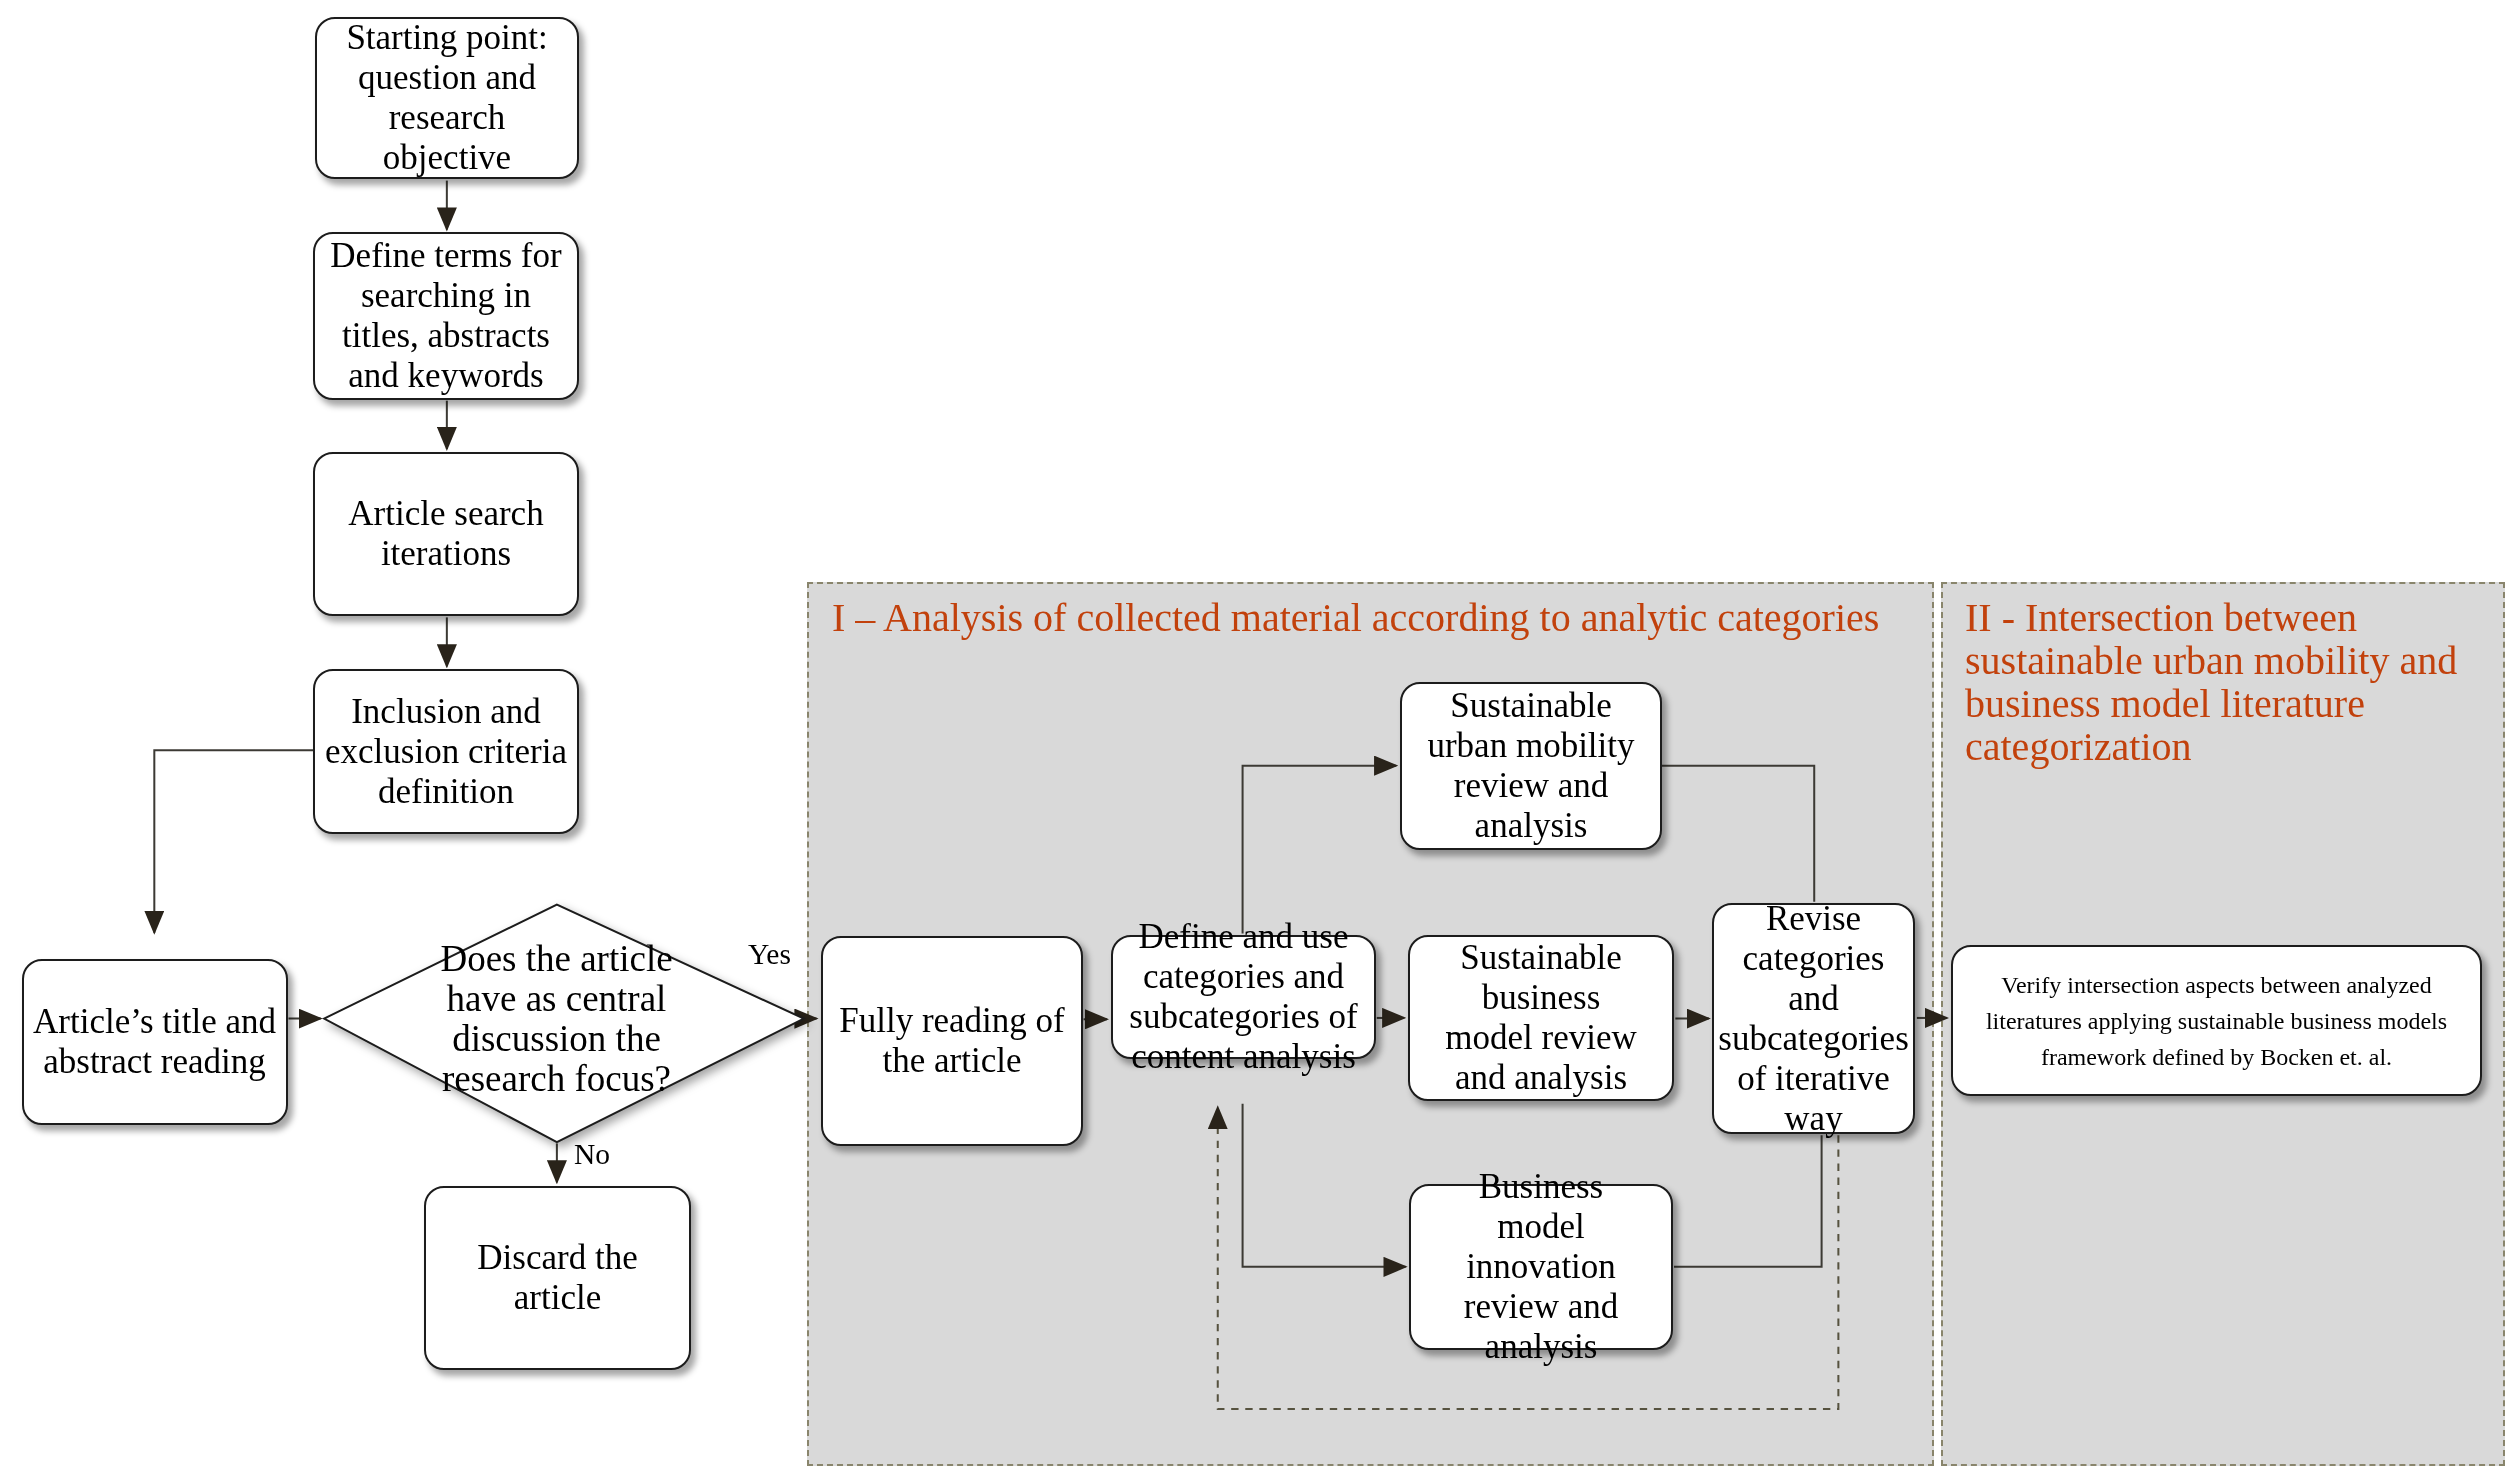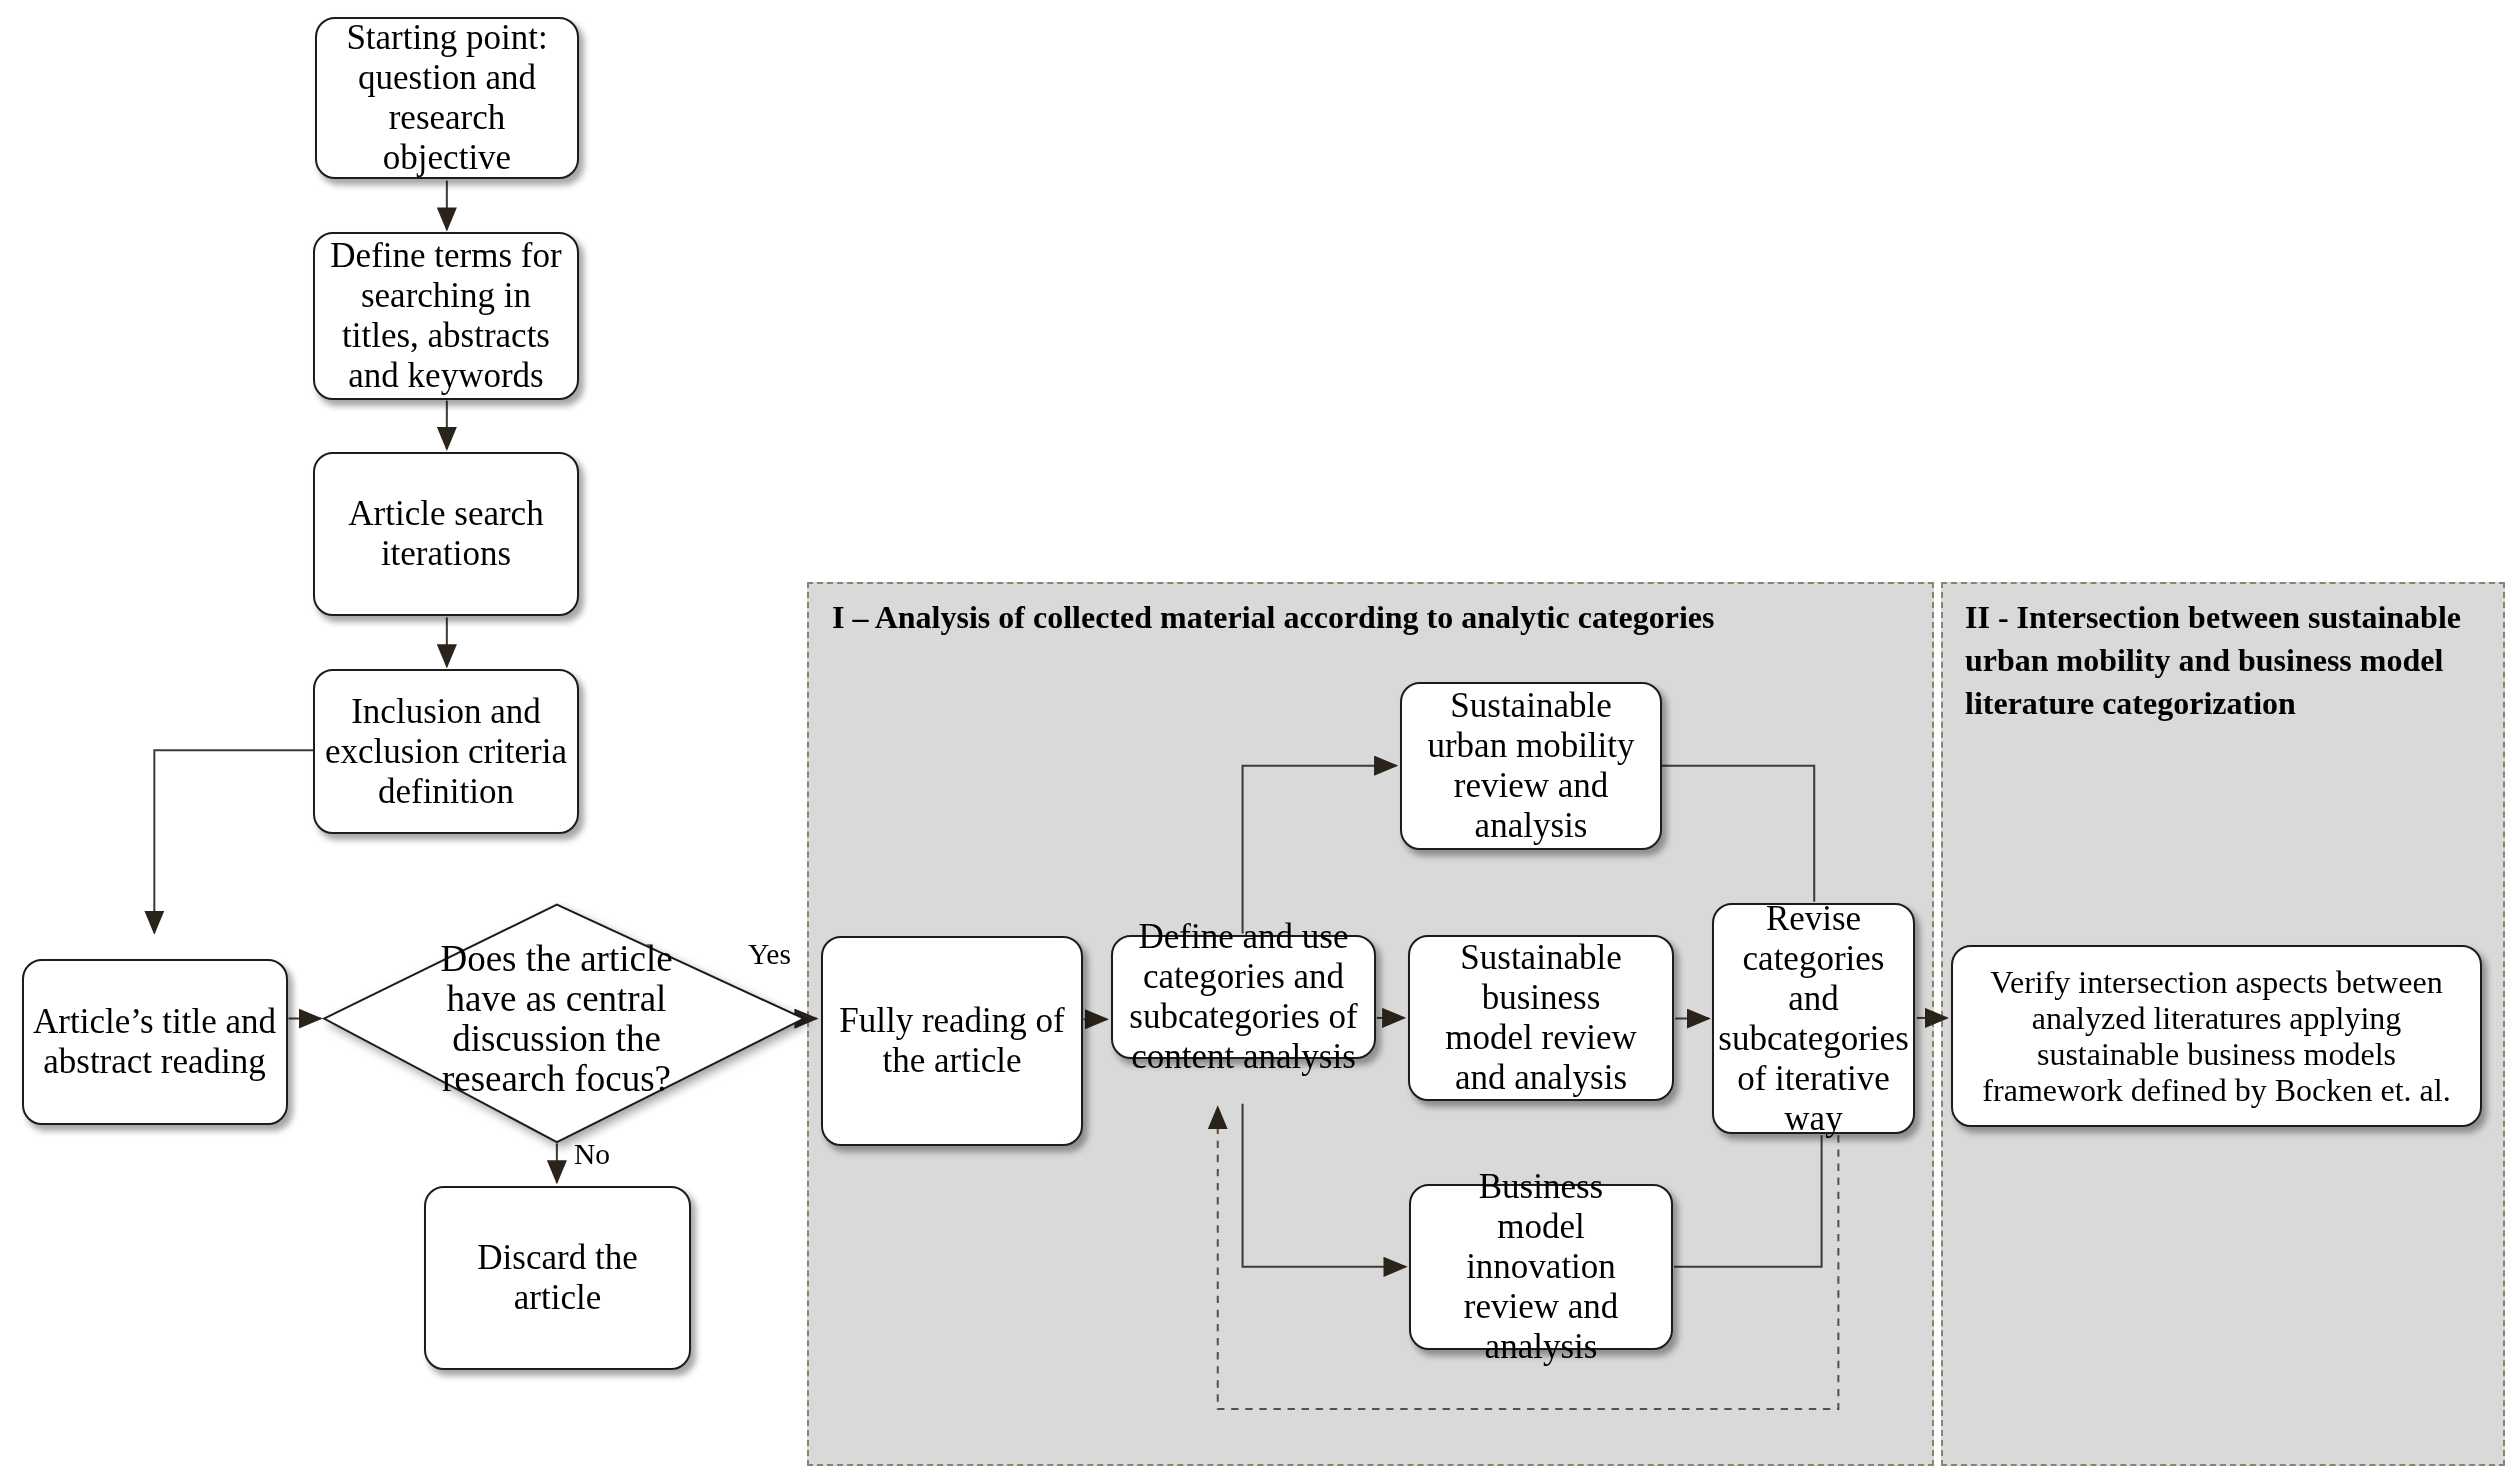--- a/index.html
+++ b/index.html
@@ -1,19 +1,19 @@
 <!DOCTYPE html>
 <html style="font-size:10.7px"><head>
 <meta charset="utf-8">
 <style>
   html,body{margin:0;padding:0;background:#ffffff;}
   .canvas{position:relative;width:2512px;height:1479px;background:#ffffff;overflow:hidden;
           font-family:"Liberation Serif","DejaVu Serif",serif;color:#000;}
   .panel{position:absolute;background:#d9d9d9;border:2px dashed #89856c;box-sizing:border-box;z-index:0;}
-  .panel-title{position:absolute;font-weight:bold;color:#000000;font-size:32px;line-height:43px;z-index:3;}
+  .panel-title{position:absolute;font-weight:normal;color:#c2410c;font-size:40px;line-height:43px;z-index:3;}
   svg.wires{position:absolute;left:0;top:0;z-index:1;pointer-events:none;}
   .node{position:absolute;background:#ffffff;border:2px solid #1c1c1c;border-radius:20px;
         box-shadow:4.7px 5.4px 6.7px rgba(0,0,0,0.35);display:flex;align-items:center;justify-content:center;
         text-align:center;font-size:35px;line-height:40px;box-sizing:border-box;z-index:2;}
   .dtext{position:absolute;display:flex;align-items:center;justify-content:center;text-align:center;
          font-size:37px;line-height:40px;z-index:2;}
   .edge-label{position:absolute;font-size:29.5px;z-index:3;}
 </style>
 </head>
 <body>
@@ -65,16 +65,16 @@
   <div class="edge-label" style="left:748px;top:938px;">Yes</div>
   <div class="edge-label" style="left:574px;top:1138px;">No</div>
 
   <div class="node" style="left:821px;top:936px;width:262px;height:210px;padding:0 13.4px;">Fully reading of the article</div>
   <div class="node" style="left:1111px;top:935px;width:265px;height:124px;padding:0 13.4px;">Define and use categories and subcategories of content analysis</div>
   <div class="node" style="left:1400px;top:682px;width:262px;height:168px;padding:0 23.5px;">Sustainable urban mobility review and analysis</div>
   <div class="node" style="left:1408px;top:935px;width:266px;height:166px;padding:0 25.5px;">Sustainable business model review and analysis</div>
   <div class="node" style="left:1409px;top:1184px;width:264px;height:166px;padding:0 24px;">Business model innovation review and analysis</div>
   <div class="node" style="left:1712px;top:903px;width:203px;height:231px;padding:0 6.7px;">Revise categories and subcategories of iterative way</div>
 
-  <div class="node" style="left:1951px;top:945px;width:531px;height:182px;padding:0 20px;font-size:32px;line-height:36px;">Verify intersection aspects between analyzed literatures applying sustainable business models framework defined by Bocken et. al.</div>
+  <div class="node" style="left:1951px;top:945px;width:531px;height:151px;padding:0 20px;font-size:24px;line-height:36px;">Verify intersection aspects between analyzed literatures applying sustainable business models framework defined by Bocken et. al.</div>
 
 </div>
 
 
 </body></html>

